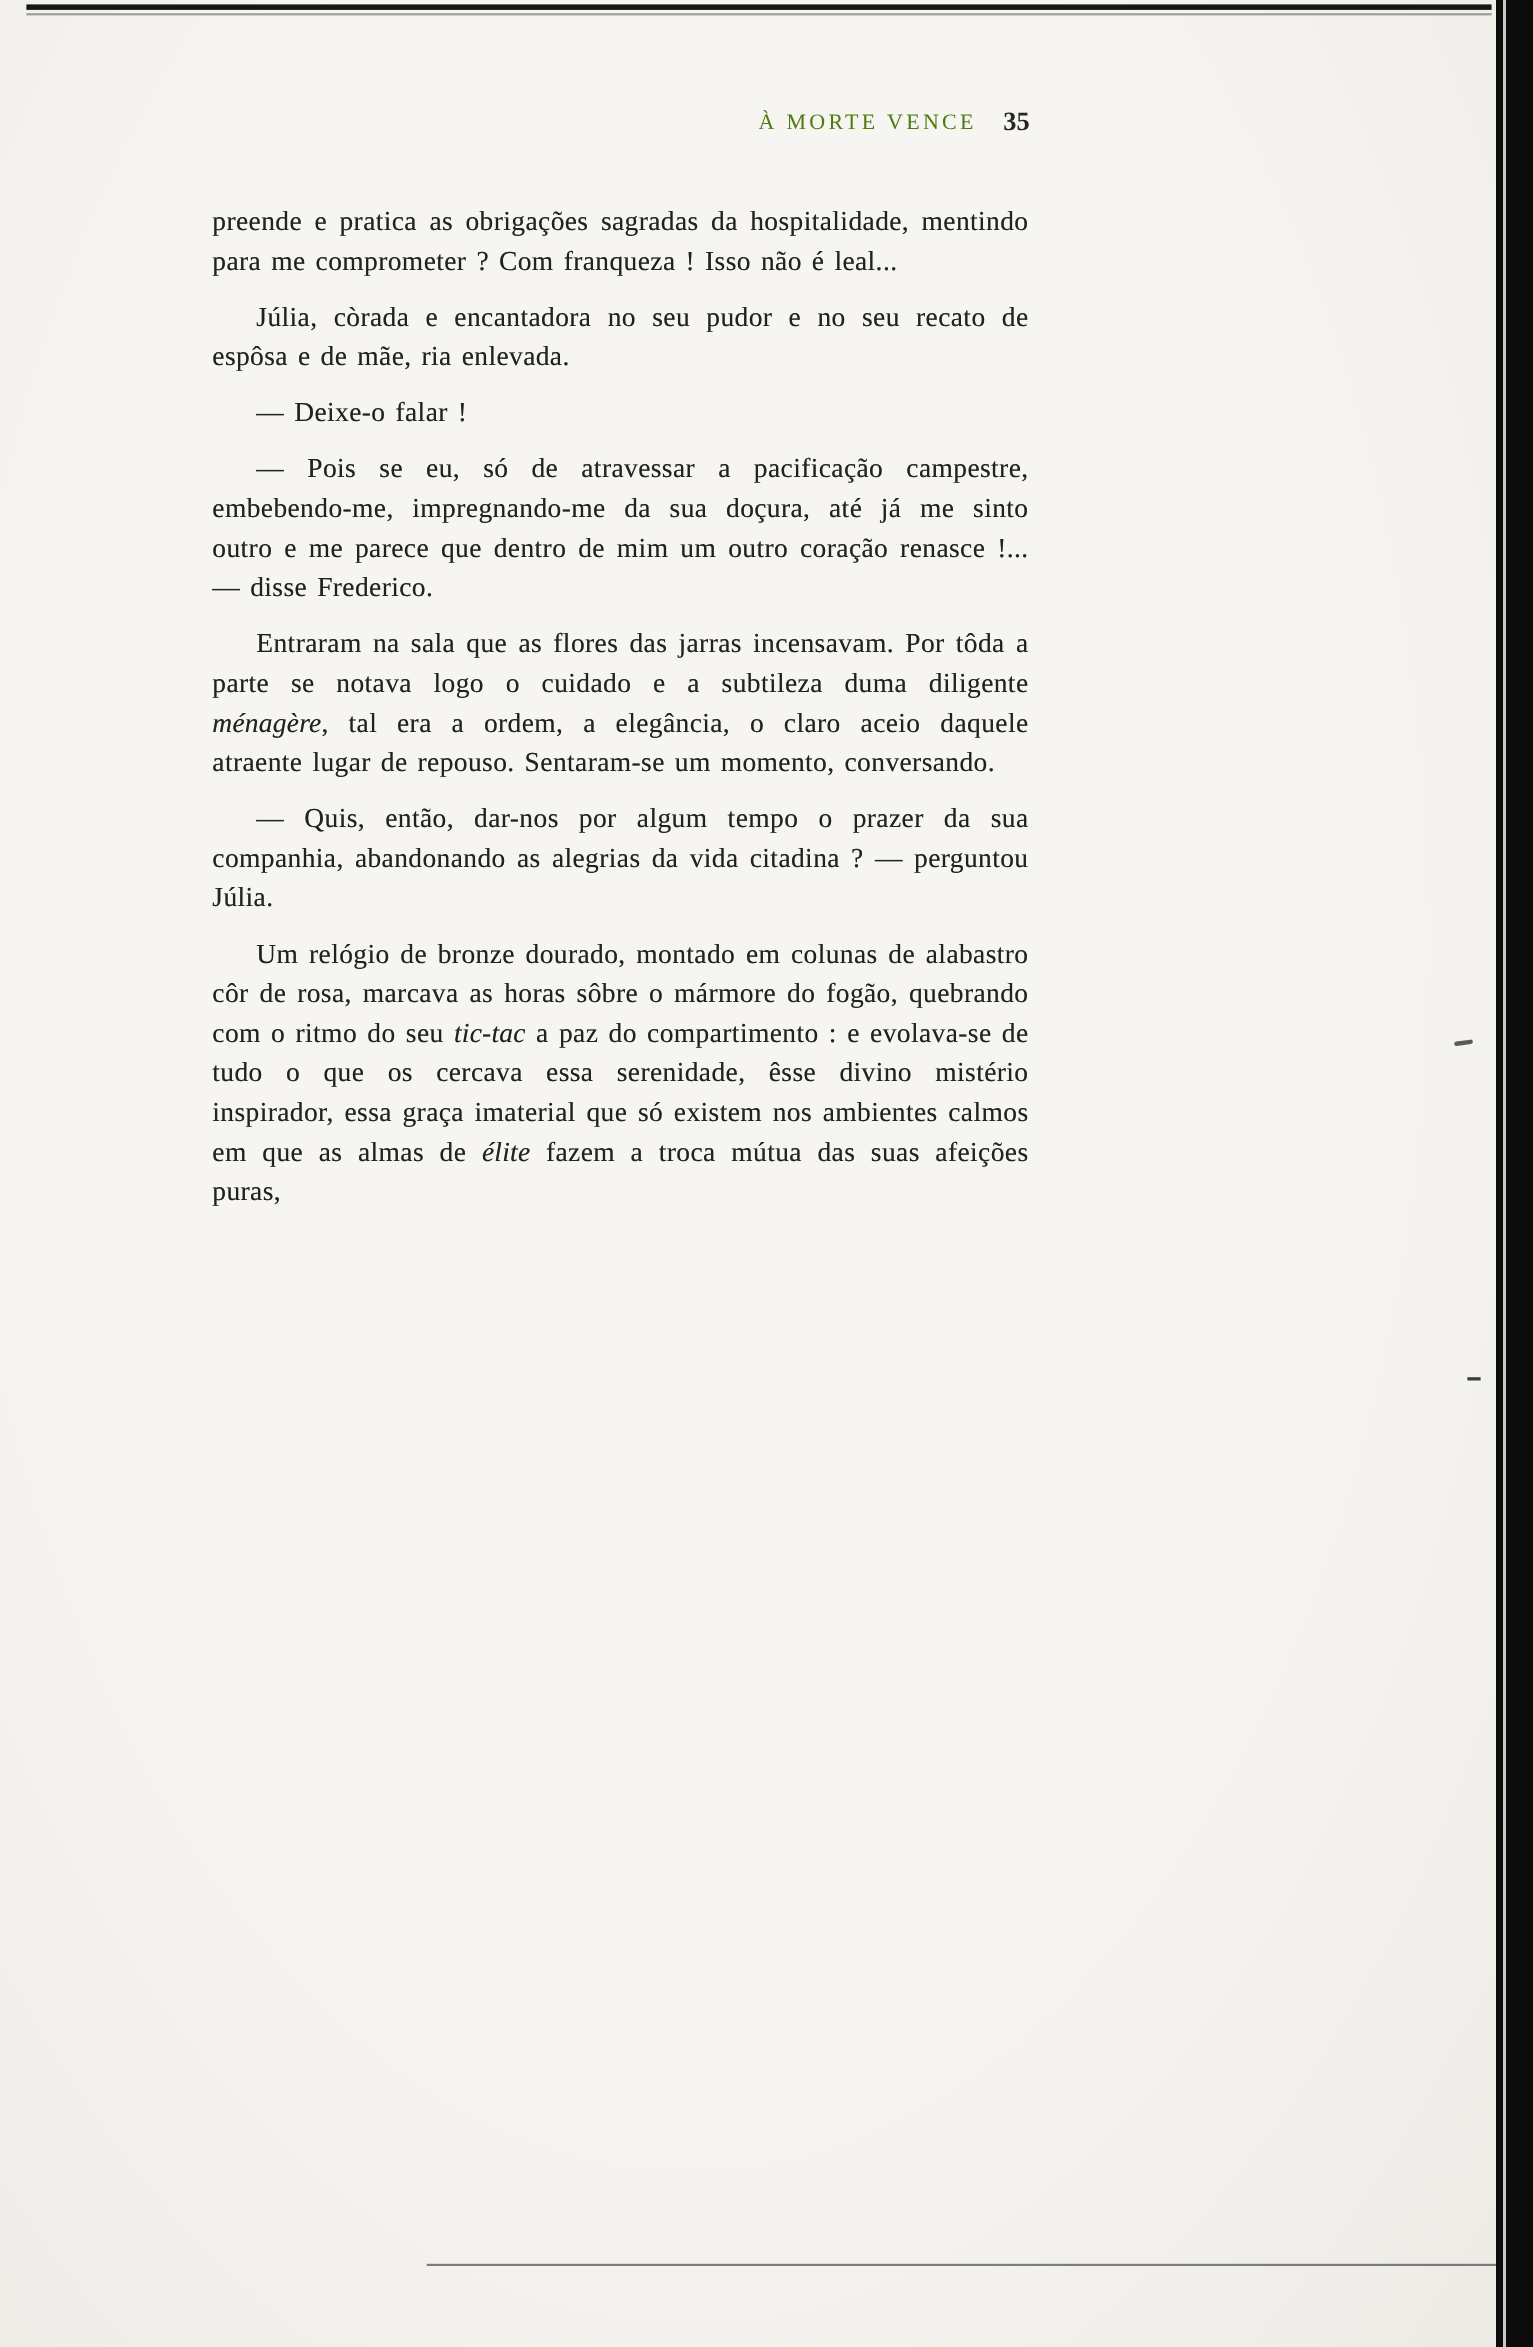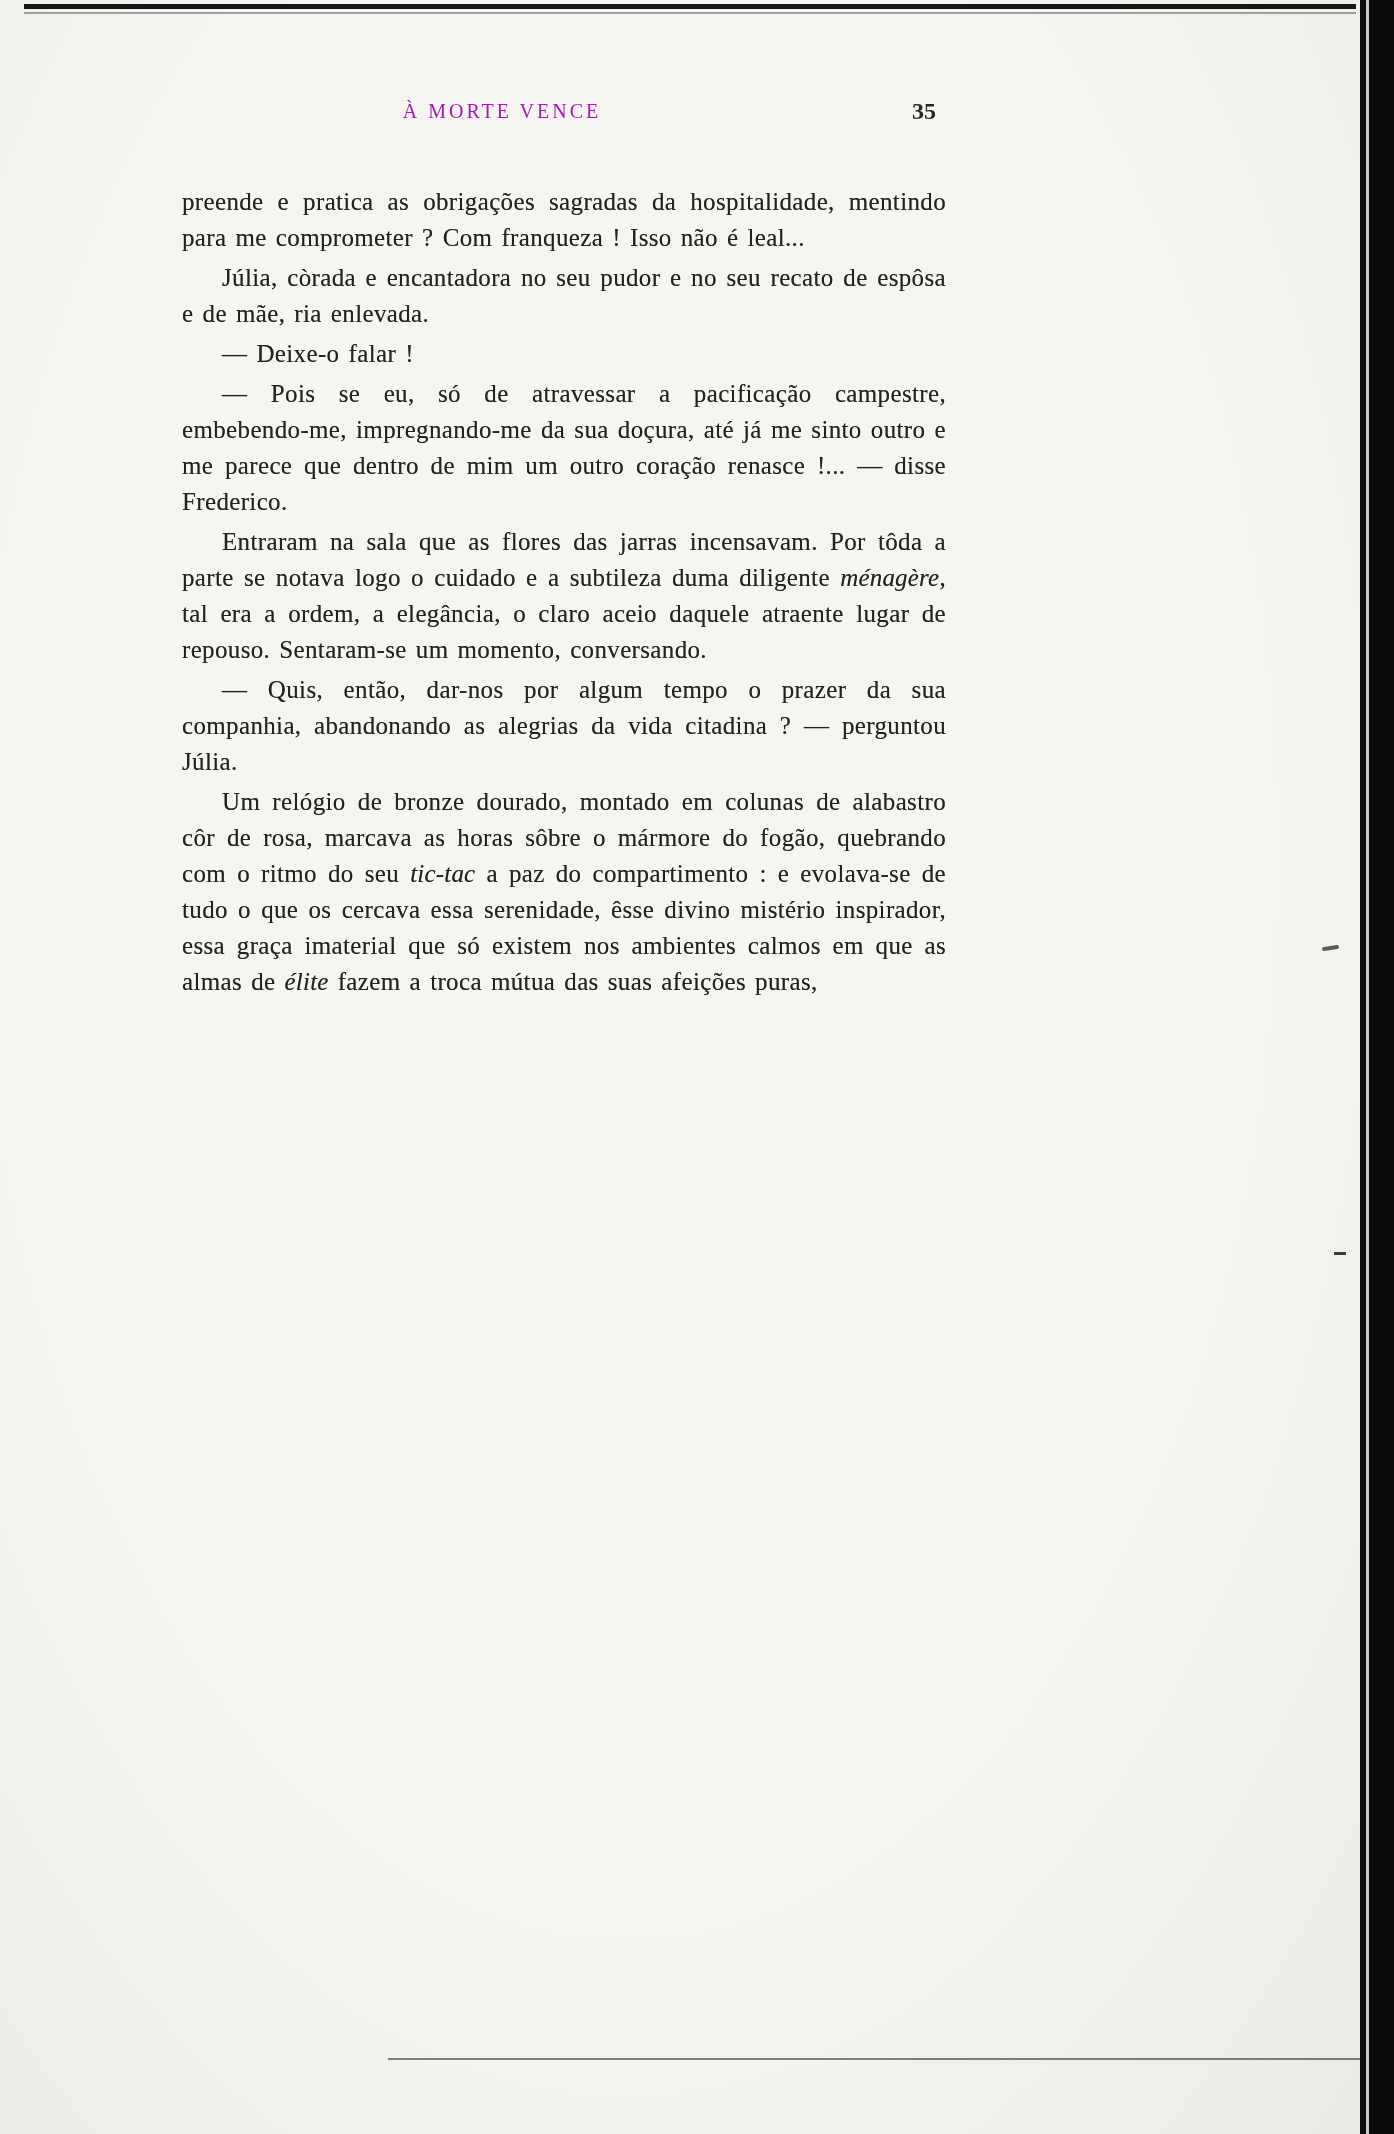--- a/index.html
+++ b/index.html
@@ -75,24 +75,24 @@
     width: 772px;
     color: #222220;
   }
   .running-header {
     position: relative;
     height: 32px;
     margin-bottom: 52px;
   }
   .running-title {
     display: block;
-    text-align: center;
+    text-align: right;
     font-size: 20px;
     letter-spacing: 3px;
-    color: #a21caf;
+    color: #4d7c0f;
     transform: translateX(-62px);
   }
   .page-number {
     position: absolute;
     right: 14px;
     top: -2px;
     font-size: 24px;
     font-weight: bold;
     color: #26261f;
     margin-left: 12px;
@@ -102,21 +102,21 @@
     font-size: 25px;
     line-height: 36px;
     letter-spacing: 0.35px;
     word-spacing: 2.5px;
     text-align: justify;
     hyphens: auto;
     -webkit-hyphens: auto;
     text-shadow: 0 0 0.5px rgba(20,20,20,0.45);
   }
   .body-text p {
-    margin: 4px;
+    margin: 15px;
   }
   .body-text p.indent {
     text-indent: 40px;
   }
   .body-text em {
     font-style: italic;
     letter-spacing: 0.2px;
   }
 </style>
 </head>

